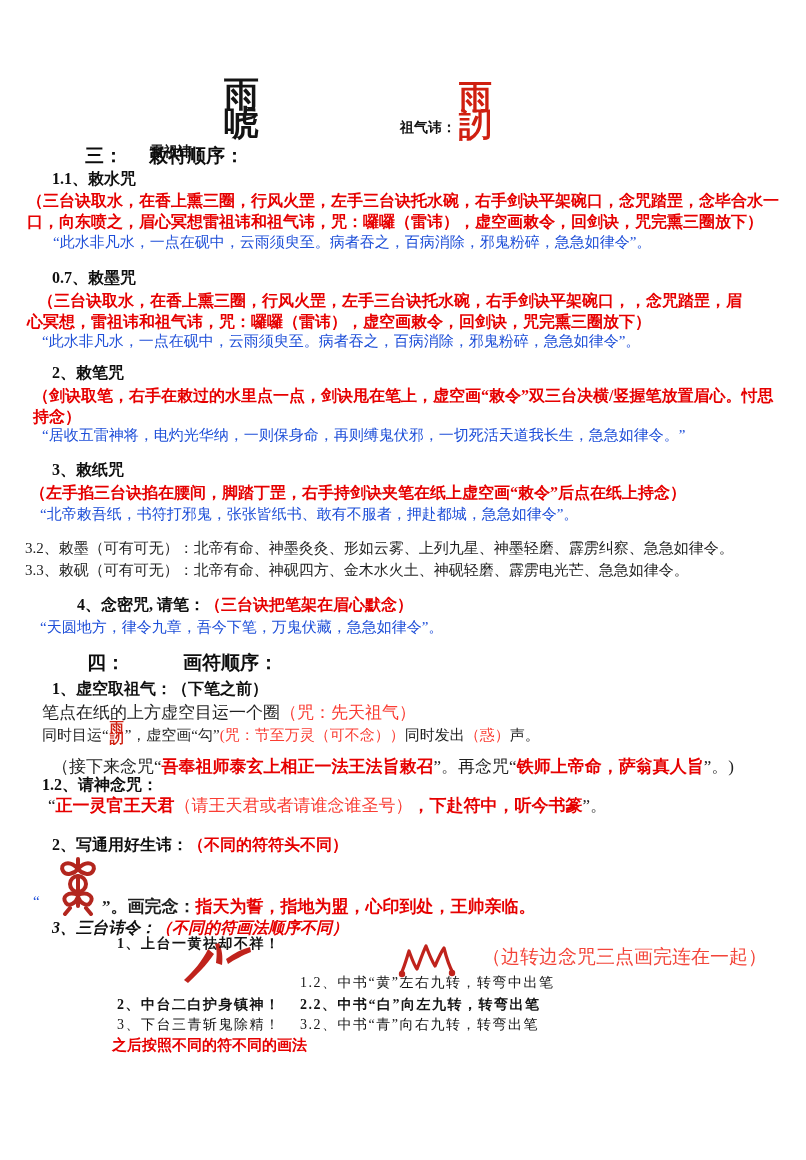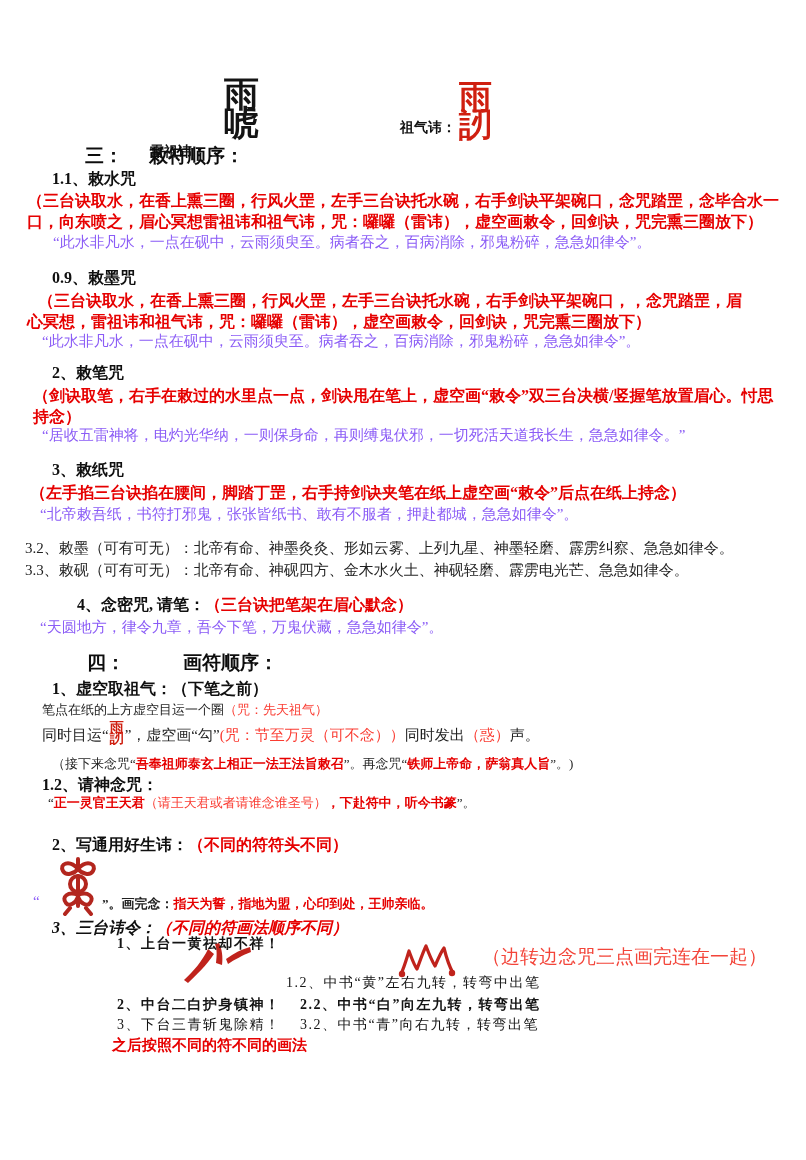--- a/index.html
+++ b/index.html
@@ -5,33 +5,33 @@
   html,body{margin:0;padding:0;background:#888;}
   #page{
     position:relative;width:806px;height:1160px;background:#ffffff;
     margin:0 auto;overflow:hidden;
     font-family:"Liberation Serif", serif;
     color:#1b1b1b;
   }
   .abs{position:absolute;}
   .h{font-weight:bold;font-size:16px;color:#101010;white-space:nowrap;}
   .redp{font-weight:bold;font-size:16px;color:#e60000;line-height:21px;}
-  .q{font-size:15px;color:#8b5cf6;white-space:nowrap;}
+  .q{font-size:15px;color:#1d4ed8;white-space:nowrap;}
   .body15{font-size:15px;color:#1f1f1f;white-space:nowrap;}
   .red-light{color:#fa3c32;font-weight:normal;}
   .red-bold{color:#e60000;font-weight:bold;}
   .sec-title{font-size:19px;font-weight:bold;color:#0d0d0d;white-space:nowrap;text-align:right;}
   .lbl{font-size:14px;font-weight:bold;color:#111;white-space:nowrap;}
   .hui{display:inline-flex;flex-direction:column;align-items:center;
        line-height:0.84;font-weight:bold;}
   .hui span{display:block;}
   .hui-black{color:#141414;font-size:35px;}
   .hui-red{color:#cf1f10;font-size:33px;}
   .hui-inline{color:#cf1f10;font-size:14px;line-height:0.8;margin:0 1px 1px 1px;}
-  .mixline{white-space:nowrap;font-size:13px;color:#1f1f1f;text-align:right;}
+  .mixline{white-space:nowrap;font-size:17px;color:#1f1f1f;text-align:right;}
   .flexline{display:flex;align-items:flex-end;white-space:nowrap;
             font-size:15px;color:#1f1f1f;text-align:right;}
   .rowline{white-space:nowrap;font-size:14px;letter-spacing:1.5px;color:#141414;}
   .rowbold{font-weight:bold;}
   .note-red{font-size:19px;color:#f3453a;white-space:nowrap;}
   .footer-red{font-size:15px;font-weight:bold;color:#e60000;white-space:nowrap;}
 </style>
 </head>
 <body>
 
@@ -49,21 +49,21 @@
   </div>
 
   <div class="abs sec-title" style="left:85px;top:143px;">
     <span>三：</span><span style="display:inline-block;width:26px;"></span><span>敕符顺序：</span>
   </div>
 
   <div class="abs h" style="left:52px;top:169px;">1.1、敕水咒</div>
   <div class="abs redp" style="left:27px;top:190px;width:752px;">（三台诀取水，在香上熏三圈，行风火罡，左手三台诀托水碗，右手剑诀平架碗口，念咒踏罡，念毕合水一口，向东喷之，眉心冥想雷祖讳和祖气讳，咒：囉囉（雷讳），虚空画敕令，回剑诀，咒完熏三圈放下）</div>
   <div class="abs q" style="left:53px;top:233px;">“此水非凡水，一点在砚中，云雨须臾至。病者吞之，百病消除，邪鬼粉碎，急急如律令”。</div>
 
-  <div class="abs h" style="left:52px;top:268px;">0.9、敕墨咒</div>
+  <div class="abs h" style="left:52px;top:268px;">0.7、敕墨咒</div>
   <div class="abs redp" style="left:27px;top:290px;width:716px;text-indent:11px;">（三台诀取水，在香上熏三圈，行风火罡，左手三台诀托水碗，右手剑诀平架碗口，，念咒踏罡，眉心冥想，雷祖讳和祖气讳，咒：囉囉（雷讳），虚空画敕令，回剑诀，咒完熏三圈放下）</div>
   <div class="abs q" style="left:42px;top:332px;">“此水非凡水，一点在砚中，云雨须臾至。病者吞之，百病消除，邪鬼粉碎，急急如律令”。</div>
 
   <div class="abs h" style="left:52px;top:363px;">2、敕笔咒</div>
   <div class="abs redp" style="left:33px;top:385px;width:748px;">（剑诀取笔，右手在敕过的水里点一点，剑诀甩在笔上，虚空画“敕令”双三台决横/竖握笔放置眉心。忖思持念）</div>
   <div class="abs q" style="left:42px;top:426px;">“居收五雷神将，电灼光华纳，一则保身命，再则缚鬼伏邪，一切死活天道我长生，急急如律令。”</div>
 
   <div class="abs h" style="left:52px;top:460px;">3、敕纸咒</div>
   <div class="abs redp" style="left:30px;top:482px;width:760px;">（左手掐三台诀掐在腰间，脚踏丁罡，右手持剑诀夹笔在纸上虚空画“敕令”后点在纸上持念）</div>
   <div class="abs q" style="left:40px;top:505px;">“北帝敕吾纸，书符打邪鬼，张张皆纸书、敢有不服者，押赴都城，急急如律令”。</div>
@@ -141,21 +141,21 @@
   <div class="abs" style="left:396px;top:940px;">
     <svg width="62" height="42" viewBox="0 0 62 42">
       <path d="M5 34 C9 25 11 17 13 11 C16 19 18 25 21 29 C24 21 27 12 30 6 C33 14 36 21 39 26 C42 19 45 12 48 8 C50 16 53 26 57 33" fill="none" stroke="#c0231c" stroke-width="3.2" stroke-linecap="round" stroke-linejoin="round"></path>
       <circle cx="6" cy="34" r="3.2" fill="#c0231c"></circle>
       <circle cx="56" cy="33" r="3.2" fill="#c0231c"></circle>
     </svg>
   </div>
   <div class="abs note-red" style="left:482px;top:944px;">（边转边念咒三点画完连在一起）</div>
 
   <div class="abs rowline" style="left:117px;top:935px;font-weight:bold;">1、上台一黄祛却不祥！</div>
-  <div class="abs rowline" style="left:286px;top:974px;">1.2、中书“黄”左右九转，转弯中出笔</div>
+  <div class="abs rowline" style="left:300px;top:974px;">1.2、中书“黄”左右九转，转弯中出笔</div>
   <div class="abs rowline rowbold" style="left:117px;top:996px;">2、中台二白护身镇神！</div>
   <div class="abs rowline rowbold" style="left:300px;top:996px;">2.2、中书“白”向左九转，转弯出笔</div>
   <div class="abs rowline" style="left:117px;top:1016px;font-family:Liberation Serif, serif;">3、下台三青斩鬼除精！</div>
   <div class="abs rowline" style="left:300px;top:1016px;">3.2、中书“青”向右九转，转弯出笔</div>
 
   <div class="abs footer-red" style="left:112px;top:1036px;">之后按照不同的符不同的画法</div>
 
 </div>
 
 </body></html>

